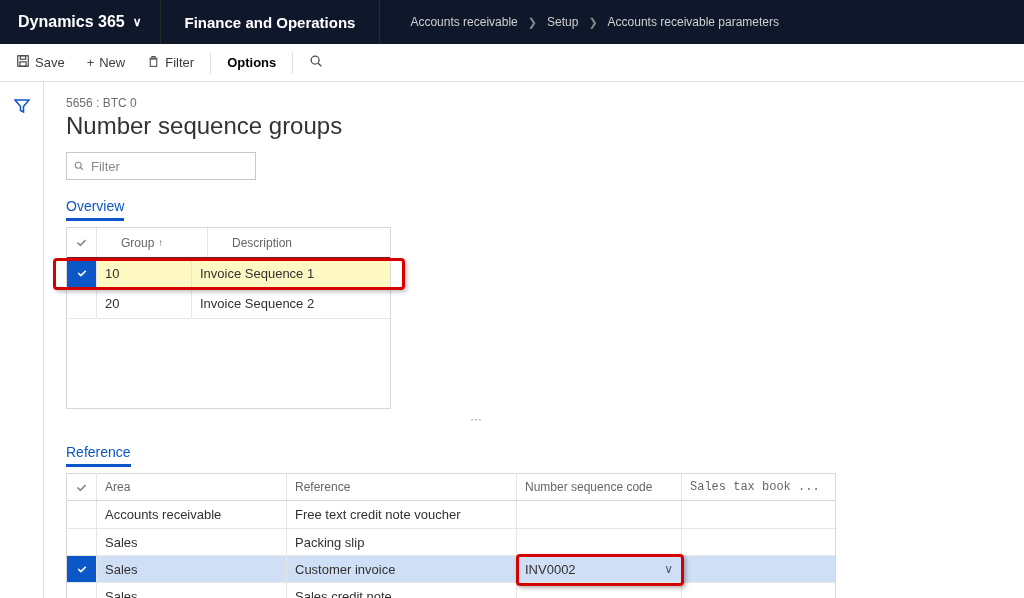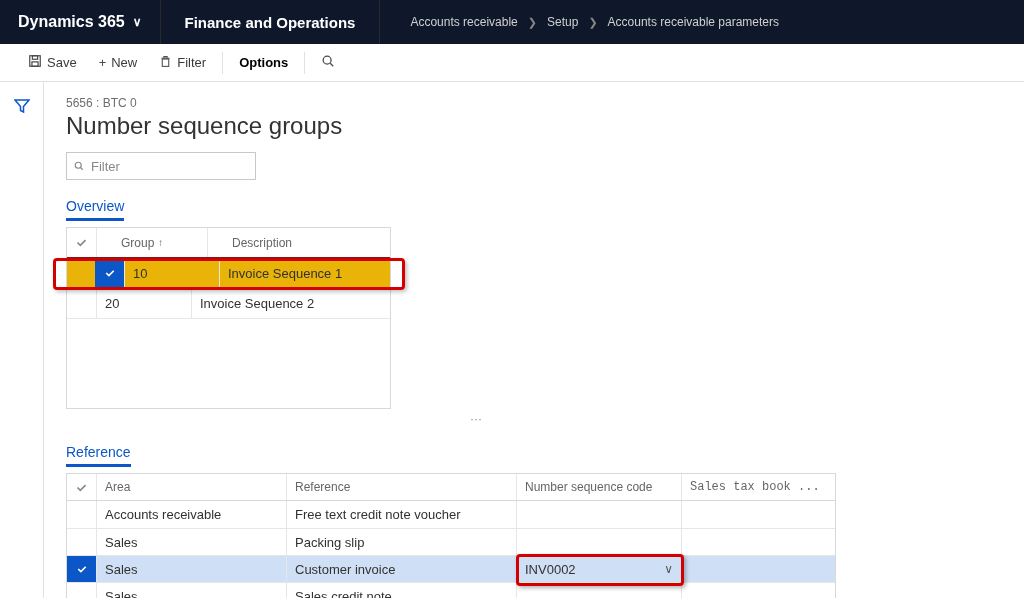--- a/index.html
+++ b/index.html
@@ -48,21 +48,21 @@
     font-size: 12px;
     color: #d0d0d0;
   }
   .breadcrumb .sep { color: #888; font-size: 11px; }
   
   .action-bar {
     height: 38px;
     border-bottom: 1px solid #e1e1e1;
     display: flex;
     align-items: center;
-    padding: 0 18px;
+    padding: 0 6px;
     gap: 2px;
     font-size: 13px;
   }
   .action-btn {
     display: flex;
     align-items: center;
     gap: 5px;
     padding: 6px 10px;
     color: #3a3a3a;
     cursor: pointer;
@@ -124,21 +124,21 @@
     display: grid;
     grid-template-columns: 30px 95px 200px;
     align-items: center;
     height: 30px;
   }
   .ov-head { border-bottom: 1px solid #7f1d1d; font-size: 12px; color:#666;gap:16px;}
   .ov-head > div, .ov-row > div { padding: 0 8px; border-right: 1px solid #e6e6e6; height:100%; display:flex; align-items:center; }
   .ov-head > div:last-child, .ov-row > div:last-child { border-right: none;}
   .ov-row > div { font-size: 13px; color: #323130;}
   .ov-row + .ov-row { border-top: 1px solid #e6e6e6; }
-  .ov-row.selected { background: #eab308; padding-left: 28px; }
+  .ov-row.selected { background: #fef9c3; }
   .ov-row.selected .checkcell { background: #0b57c7; color: #fff; justify-content:center;}
   .checkcell svg { width:12px; height:12px;}
   .sort-arrow { font-size: 10px; margin-left:4px;}
   .ov-empty {
     height: 90px; border-top: 1px solid #e6e6e6;
   }
   .ov-highlight {
     position: absolute;
     border: 3px solid #d40000;
     border-radius: 4px;

